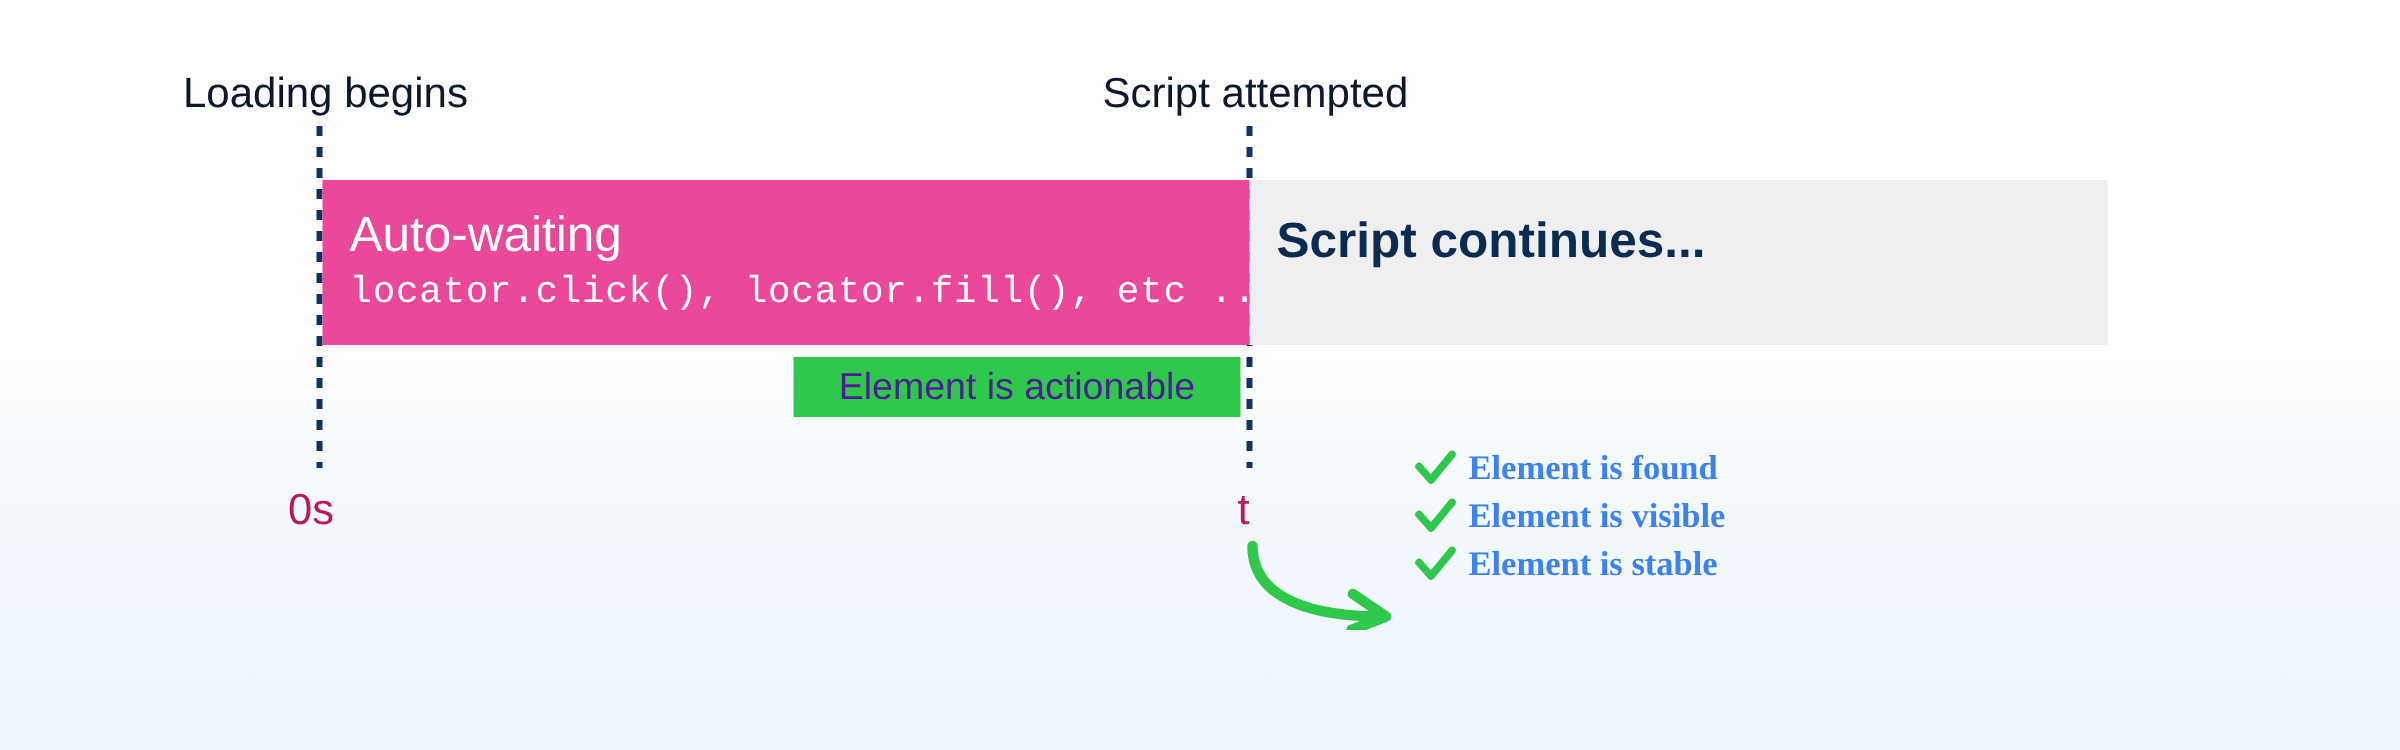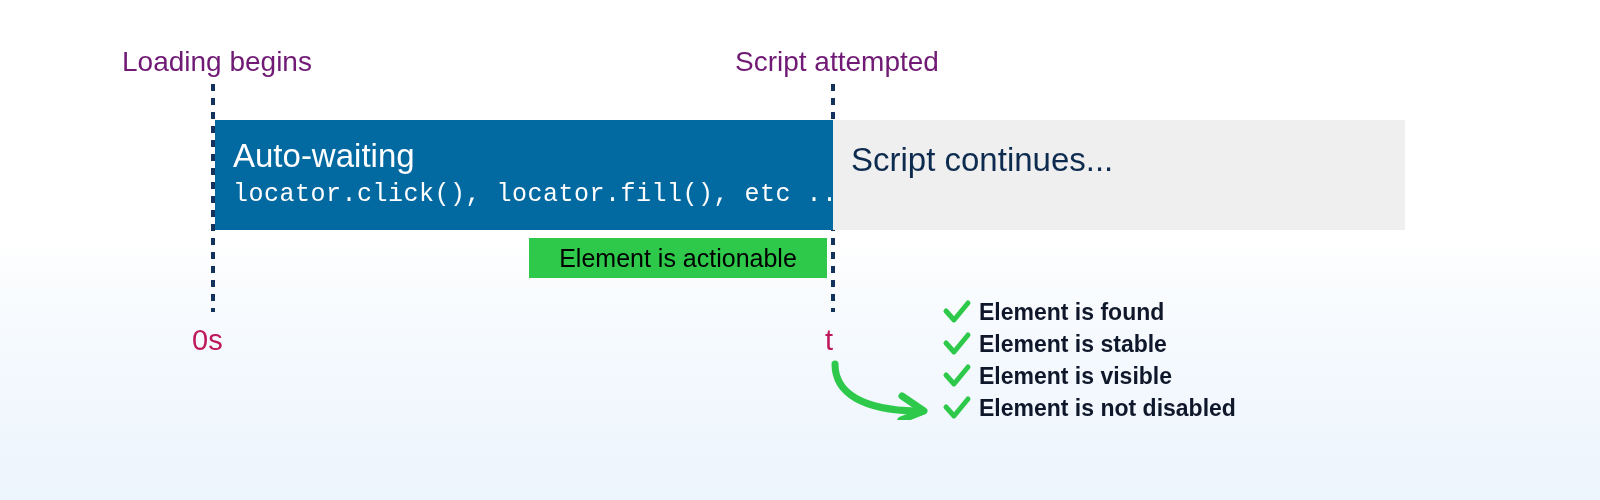--- a/index.html
+++ b/index.html
@@ -23,21 +23,21 @@
 
   #stage {
     position: relative;
     width: 1600px;
     height: 500px;
   }
 
   
   .marker-label {
     position: absolute;
-    color: #701a75;
+    color: #0f172a;
     font-size: 28px;
     line-height: 32px;
     white-space: nowrap;
     font-family: "Liberation Sans", sans-serif;
   }
   #label-loading-begins { left: 122px; top: 46px; }
   #label-click-attempted { left: 735px; top: 46px; }
 
   
   .timeline-rule {
@@ -57,26 +57,27 @@
 
   
   .bar {
     position: absolute;
     top: 120px;
     height: 110px;
   }
   #bar-auto-waiting {
     left: 215px;
     width: 618px;
-    background: #0369a1;
+    background: #ec4899;
   }
   #bar-script-continues {
     left: 833px;
     width: 572px;
     background: #efeff0;
+    font-weight: bold;
   }
 
   .bar-title {
     position: absolute;
     left: 18px;
     top: 16px;
     font-size: 33px;
     line-height: 40px;
     font-family: "Liberation Sans", sans-serif;
     white-space: nowrap;
@@ -101,21 +102,21 @@
   }
 
   
   #badge-actionable {
     position: absolute;
     left: 529px;
     top: 238px;
     width: 298px;
     height: 40px;
     background: #2ec94a;
-    color: #000000;
+    color: #4c1d95;
     font-size: 25px;
     line-height: 40px;
     text-align: center;
     font-family: "Liberation Sans", sans-serif;
     white-space: nowrap;
   }
 
   
   .axis-tick {
     position: absolute;
@@ -149,25 +150,25 @@
     display: flex;
     align-items: center;
   }
   .check-icon {
     width: 32px;
     height: 32px;
     flex: 0 0 32px;
     display: block;
   }
   .checklist-label {
-    color: #0f172a;
+    color: #3b82f6;
     font-size: 23px;
     line-height: 32px;
     font-weight: bold;
-    font-family: Liberation Sans, sans-serif;
+    font-family: Liberation Serif, serif;
     white-space: nowrap;
     margin-left: 6px;
   }
 </style>
 </head>
 <body>
 
 <div id="stage">
 
   <div id="label-loading-begins" class="marker-label">Loading begins</div>
@@ -204,33 +205,27 @@
       <svg class="check-icon" viewBox="0 0 32 32">
         <path d="M 5 15 L 13 24 L 27 7" fill="none" stroke="#2ec94a" stroke-width="5" stroke-linecap="round" stroke-linejoin="round"></path>
       </svg>
       <span class="checklist-label">Element is found</span>
     </div>
 
     <div class="checklist-row">
       <svg class="check-icon" viewBox="0 0 32 32">
         <path d="M 5 15 L 13 24 L 27 7" fill="none" stroke="#2ec94a" stroke-width="5" stroke-linecap="round" stroke-linejoin="round"></path>
       </svg>
-      <span class="checklist-label">Element is stable</span>
+      <span class="checklist-label">Element is visible</span>
     </div>
 
     <div class="checklist-row">
       <svg class="check-icon" viewBox="0 0 32 32">
         <path d="M 5 15 L 13 24 L 27 7" fill="none" stroke="#2ec94a" stroke-width="5" stroke-linecap="round" stroke-linejoin="round"></path>
       </svg>
-      <span class="checklist-label">Element is visible</span>
+      <span class="checklist-label">Element is stable</span>
     </div>
 
 
-    <div class="checklist-row">
-      <svg class="check-icon" viewBox="0 0 32 32">
-        <path d="M 5 15 L 13 24 L 27 7" fill="none" stroke="#2ec94a" stroke-width="5" stroke-linecap="round" stroke-linejoin="round"></path>
-      </svg>
-      <span class="checklist-label">Element is not disabled</span>
-    </div>
 
   </div>
 
 </div>
 
 </body></html>

